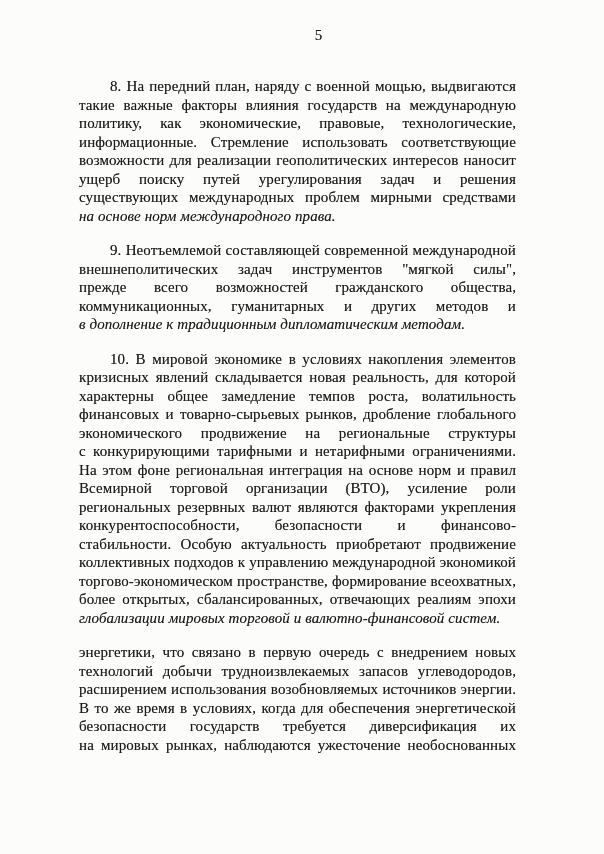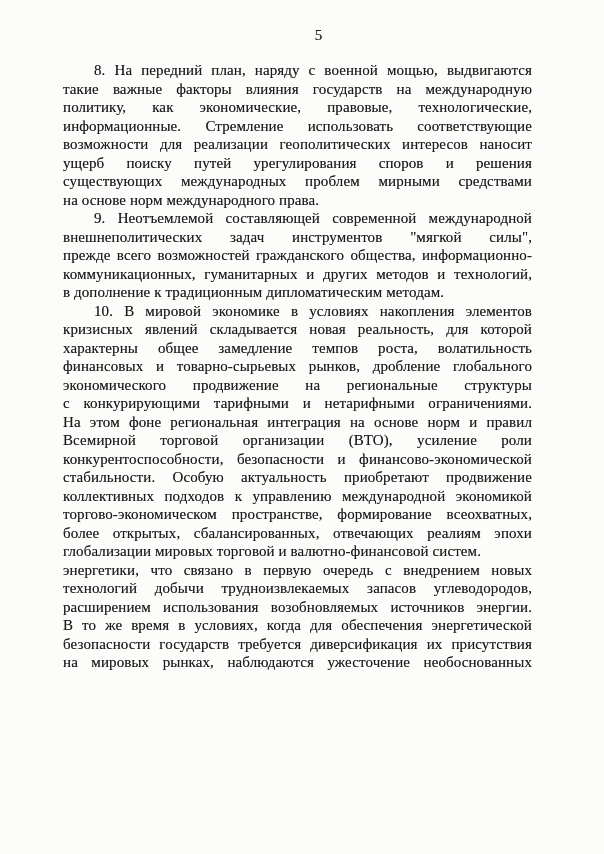--- a/index.html
+++ b/index.html
@@ -27,72 +27,74 @@
     transform: translateX(21px);
     text-shadow: 0 0 0.5px rgba(30,30,30,0.55);
   }
   .text-block {
     position: absolute;
     top: 61px;
     left: 63px;
     width: 469px;
   }
   .paragraph {
-    margin: 0;
+    margin: 16px;
     padding: 0;
   }
   .line {
     font-size: 15px;
     line-height: 18.5px;
     height: 18.5px;
     text-align: justify;
     text-align-last: justify;
     letter-spacing: 0.1px;
     text-shadow: 0 0 0.5px rgba(30,30,30,0.55);
     overflow: hidden;
   }
   .line.pfirst {
     text-indent: 31px;
   }
   .line.plast {
     text-align-last: left;
+    font-style: italic;
   }
 </style>
 </head>
 <body>
 
 <div class="page">
   <div class="page-number">5</div>
   <div class="text-block">
       <div class="paragraph">
         <div class="line pfirst">8. На передний план, наряду с военной мощью, выдвигаются</div>
         <div class="line">такие важные факторы влияния государств на международную</div>
         <div class="line">политику, как экономические, правовые, технологические,</div>
         <div class="line">информационные. Стремление использовать соответствующие</div>
         <div class="line">возможности для реализации геополитических интересов наносит</div>
-        <div class="line">ущерб поиску путей урегулирования споров и решения</div>
+        <div class="line">ущерб поиску путей урегулирования задач и решения</div>
         <div class="line">существующих международных проблем мирными средствами</div>
         <div class="line plast">на основе норм международного права.</div>
       </div>
       <div class="paragraph">
         <div class="line pfirst">9. Неотъемлемой составляющей современной международной</div>
         <div class="line">внешнеполитических задач инструментов "мягкой силы",</div>
         <div class="line">прежде всего возможностей гражданского общества, информационно-</div>
         <div class="line">коммуникационных, гуманитарных и других методов и технологий,</div>
         <div class="line plast">в дополнение к традиционным дипломатическим методам.</div>
       </div>
       <div class="paragraph">
         <div class="line pfirst">10. В мировой экономике в условиях накопления элементов</div>
         <div class="line">кризисных явлений складывается новая реальность, для которой</div>
         <div class="line">характерны общее замедление темпов роста, волатильность</div>
         <div class="line">финансовых и товарно-сырьевых рынков, дробление глобального</div>
         <div class="line">экономического продвижение на региональные структуры</div>
         <div class="line">с конкурирующими тарифными и нетарифными ограничениями.</div>
         <div class="line">На этом фоне региональная интеграция на основе норм и правил</div>
         <div class="line">Всемирной торговой организации (ВТО), усиление роли</div>
+        <div class="line">региональных резервных валют являются факторами укрепления</div>
         <div class="line">конкурентоспособности, безопасности и финансово-экономической</div>
         <div class="line">стабильности. Особую актуальность приобретают продвижение</div>
         <div class="line">коллективных подходов к управлению международной экономикой</div>
         <div class="line">торгово-экономическом пространстве, формирование всеохватных,</div>
         <div class="line">более открытых, сбалансированных, отвечающих реалиям эпохи</div>
         <div class="line plast">глобализации мировых торговой и валютно-финансовой систем.</div>
       </div>
       <div class="paragraph">
         <div class="line">энергетики, что связано в первую очередь с внедрением новых</div>
         <div class="line">технологий добычи трудноизвлекаемых запасов углеводородов,</div>

